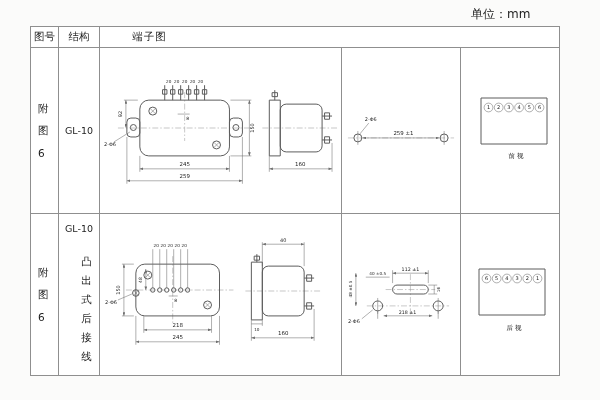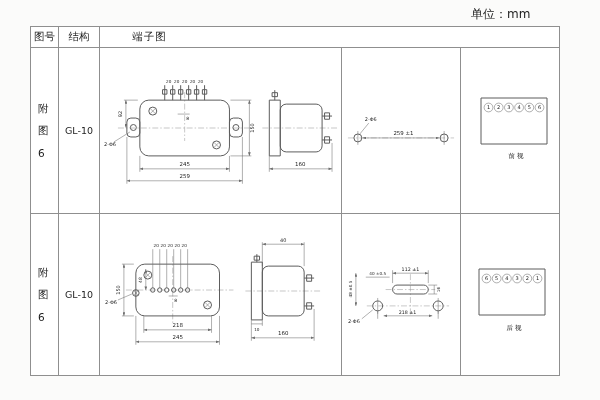--- a/index.html
+++ b/index.html
@@ -172,20 +172,21 @@
     </div>
   </div>
 
   <div class="brow last">
     <div class="c w-fig">
       <div class="vtxt">附图6</div>
     </div>
     <div class="c w-str">
       <div class="strcol">
         <div class="model">GL-10</div>
+        <div class="strv">凸出式后接线</div>
       </div>
     </div>
 
     <div class="c w-out">
       <svg width="242" height="161" viewBox="0 0 242 161">
         <defs>
           <marker id="a3" markerWidth="7" markerHeight="5" refX="6.5" refY="2.5" orient="auto-start-reverse">
             <path d="M0,0 L6.5,2.5 L0,5 z" fill="#6e6e6e"></path>
           </marker>
         </defs>

